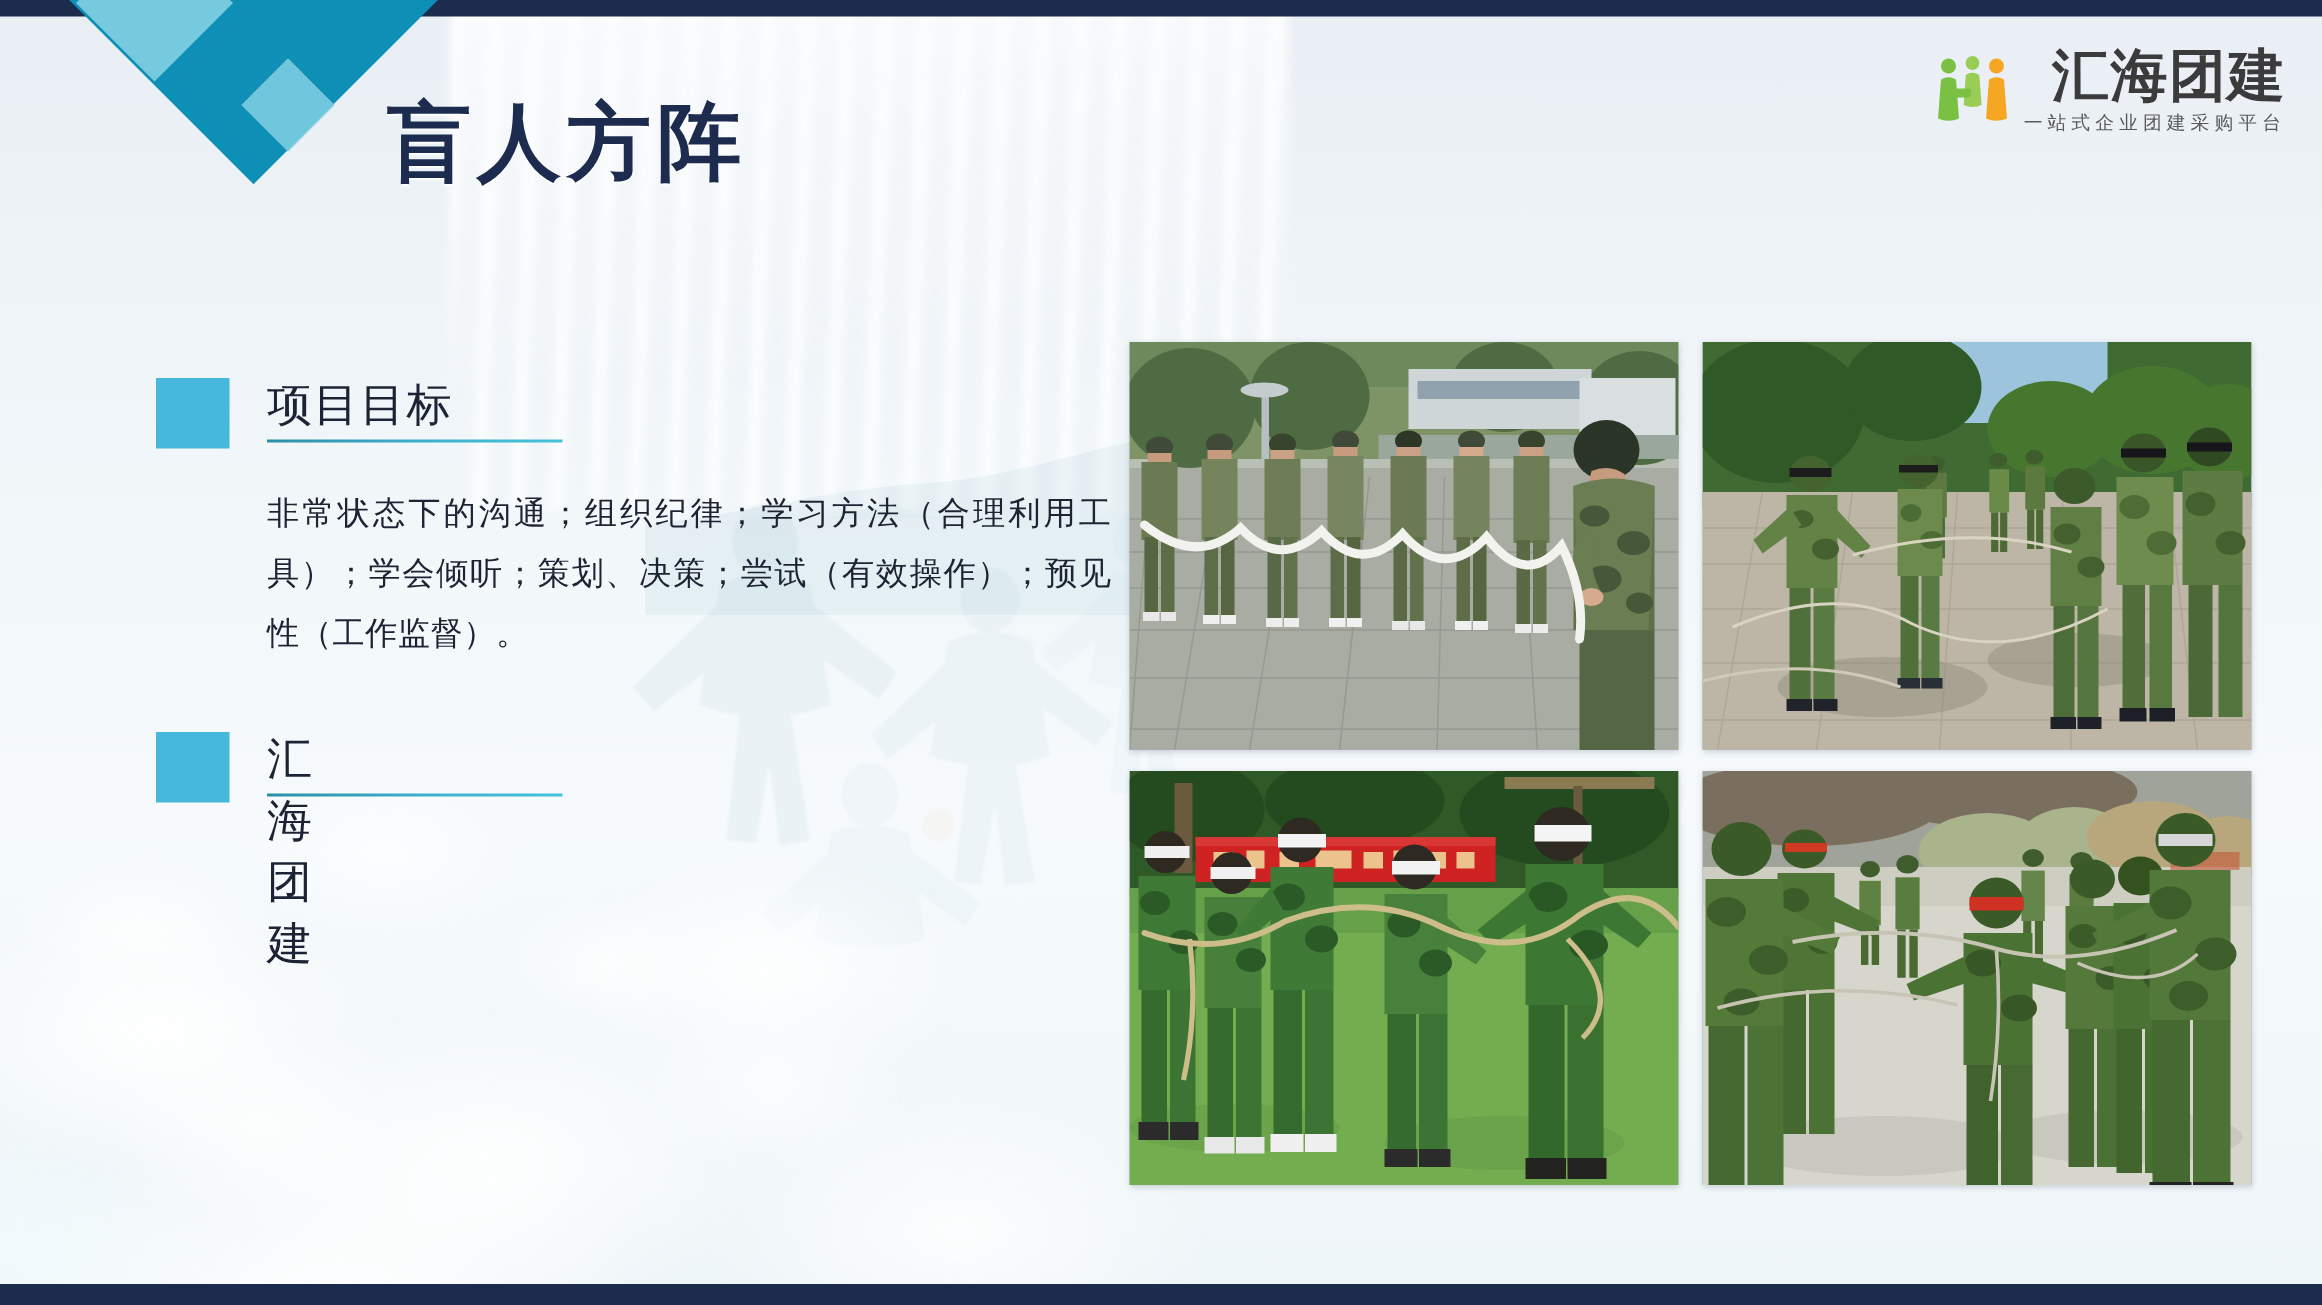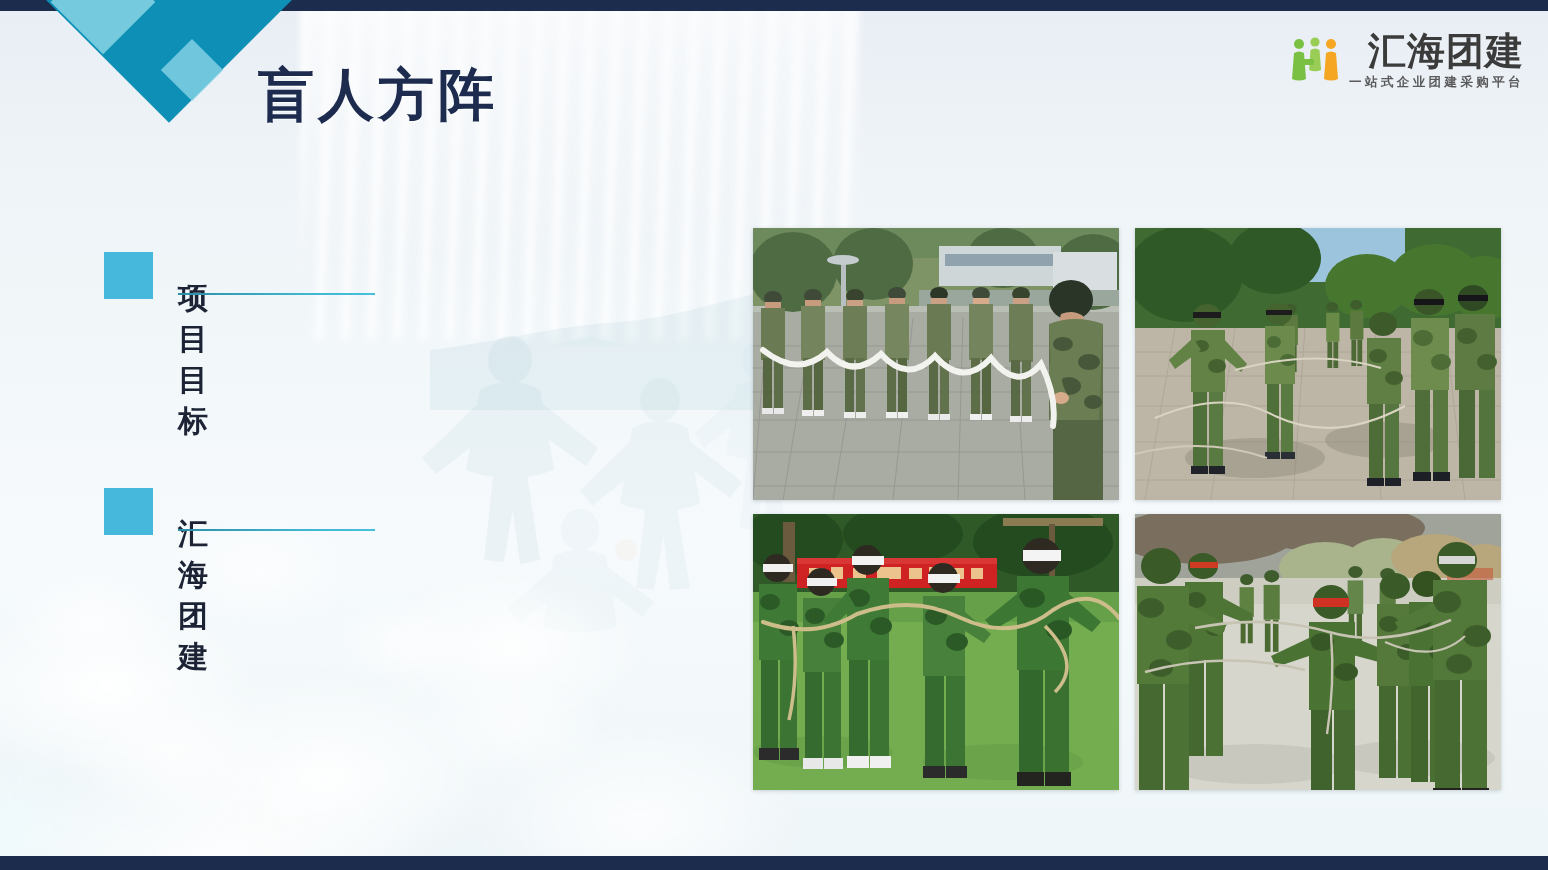--- a/index.html
+++ b/index.html
@@ -98,39 +98,38 @@
     display:flex; align-items:center; gap:9px;
   }
   .logo-mark { width:50px; height:48px; flex:0 0 auto; }
   .logo-texts { display:flex; flex-direction:column; align-items:flex-end; }
   .logo-name {
     font-size:38px; font-weight:bold; letter-spacing:1px;
     color:#3b3b3b; line-height:1.02;
   }
   .logo-tag {
     font-size:12.5px; letter-spacing:3.4px;
-    color:#5a5a5a; margin-top:3px;font-weight:bold;
+    color:#5a5a5a; margin-top:3px;
   }
 
   
   .block { position:absolute; left:104px; }
   .block-goal { top:252px; }
   .block-desc { top:488px; }
 
   .block-head { position:relative; height:56px; }
   .head-square {
     position:absolute; left:0; top:0;
     width:49px; height:47px;
     background:#45b8dc;
   }
   .head-title {
     position:absolute; left:74px; top:-2px;
-    font-size:30px; font-weight:bold; color:#1b2335;
+    font-size:30px; font-weight:normal; color:#1b2335;
     letter-spacing:1px;
-    margin-top:28px;
   }
   .head-rule {
     position:absolute; left:74px; top:41px;
     width:197px; height:2px;
     background:linear-gradient(90deg,#2d8ea8 0%,#3fb4cf 60%,#46c2da 100%);
   }
 
   .block-body {
     margin-left:74px; margin-top:14px;
     width:563px;
@@ -239,20 +238,21 @@
       <div class="logo-tag">一站式企业团建采购平台</div>
     </div>
   </div>
 
   <div class="block block-goal">
     <div class="block-head">
       <div class="head-square"></div>
       <div class="head-title">项目目标</div>
       <div class="head-rule"></div>
     </div>
+    <div class="block-body">非常状态下的沟通；组织纪律；学习方法（合理利用工具）；学会倾听；策划、决策；尝试（有效操作）；预见性（工作监督）。</div>
   </div>
 
   <div class="block block-desc">
     <div class="block-head">
       <div class="head-square"></div>
       <div class="head-title">汇海团建</div>
       <div class="head-rule"></div>
     </div>
   </div>
 

